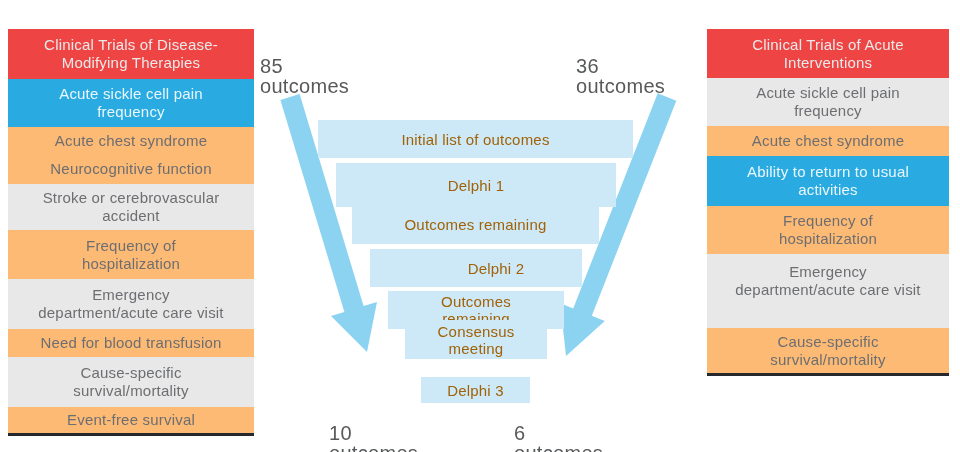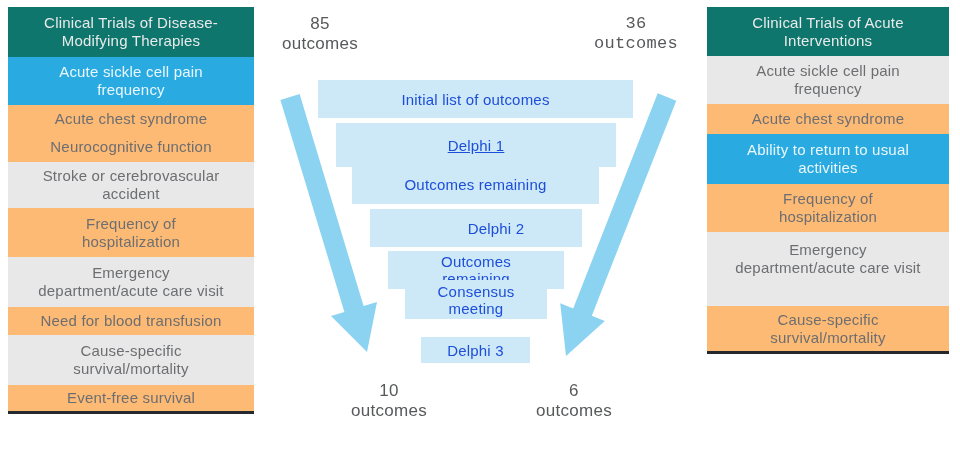--- a/index.html
+++ b/index.html
@@ -11,37 +11,37 @@
   }
   .col{position:absolute;top:7px;border-bottom:3px solid #25282C;box-sizing:border-box;}
   #left-col{left:8px;width:246px;}
   #right-col{left:707px;width:242px;}
   .row{
     display:flex;align-items:center;justify-content:center;
     text-align:center;font-size:15px;line-height:18px;
     padding:0 3px;box-sizing:border-box;
     color:#6D6E71;white-space:pre-line;letter-spacing:.2px;
   }
-  .row.dark{background:#0f766e;color:#E9EAEA;}
+  .row.dark{background:#ef4444;color:#E9EAEA;margin-top:22px;}
   .row.blue{background:#29ABE2;color:#EAF7FD;}
   .row.gray{background:#E8E8E8;}
   .row.white{background:#fdba74;}
   .pb20{padding-bottom:20px;}
   .h50{height:50px}.h49{height:49px}.h48{height:48px}.h46{height:46px}
   .h45{height:45px}.h74{height:74px}.h30{height:30px}.h28{height:28px}.h27{height:27px}.h26{height:26px}
 
   .funnel-box{
-    position:absolute;background:#CDE9F8;color:#1d4ed8;
+    position:absolute;background:#CDE9F8;color:#a16207;
     display:flex;align-items:center;justify-content:center;
     text-align:center;font-size:15px;line-height:17px;
-    white-space:pre-line;letter-spacing:.2px;box-sizing:border-box;
+    white-space:pre-line;letter-spacing:.2px;box-sizing:border-box;margin-top:40px;
   }
   .count{
-    position:absolute;width:120px;text-align:center;
-    font-size:17px;line-height:20px;color:#58595B;letter-spacing:.3px;
+    position:absolute;width:120px;
+    font-size:20px;line-height:20px;color:#58595B;letter-spacing:.3px;margin-top:42px;
   }
   #arrows{position:absolute;left:0;top:0;pointer-events:none;}
 </style>
 </head>
 <body>
 
 <div class="col" id="left-col">
   <div class="row dark h50">Clinical Trials of Disease-
 Modifying Therapies</div>
   <div class="row blue h48">Acute sickle cell pain
@@ -76,35 +76,35 @@
 survival/mortality</div>
 </div>
 
 <svg id="arrows" width="960" height="452" viewBox="0 0 960 452">
   <polygon fill="#8CD3F1" points="280.4,99.9 299.6,94.1 363.6,306.1 377,302.1 367,352 331,315.9 344.4,311.9"></polygon>
   <polygon fill="#8CD3F1" points="657.7,93.3 676.3,100.7 591.8,315.8 604.8,320.9 566,356 560.2,303.3 573.2,308.4"></polygon>
 </svg>
 
 <div>
   <div class="funnel-box" style="left:318px;top:80px;width:315px;height:38px;">Initial list of outcomes</div>
-  <div class="funnel-box" style="left:336px;top:123px;width:280px;height:44px;text-decoration:underline;">Delphi 1</div>
+  <div class="funnel-box" style="left:336px;top:123px;width:280px;height:44px;">Delphi 1</div>
   <div class="funnel-box" style="left:352px;top:165px;width:247px;height:39px;">Outcomes remaining</div>
   <div class="funnel-box" style="left:370px;top:209px;width:212px;height:38px;padding-left:40px;">Delphi 2</div>
   <div class="funnel-box" style="left:388px;top:251px;width:176px;height:38px;">Outcomes
 remaining</div>
   <div class="funnel-box" style="left:405px;top:280px;width:142px;height:39px;">Consensus
 meeting</div>
   <div class="funnel-box" style="left:421px;top:337px;width:109px;height:26px;">Delphi 3</div>
 </div>
 
 <div class="count" style="left:260px;top:14px;">
   <div>85</div>
   <div>outcomes</div>
 </div>
-<div class="count" style="left:576px;top:14px;font-family:Liberation Mono, monospace;">
+<div class="count" style="left:576px;top:14px;">
   <div>36</div>
   <div>outcomes</div>
 </div>
 <div class="count" style="left:329px;top:381px;">
   <div>10</div>
   <div>outcomes</div>
 </div>
 <div class="count" style="left:514px;top:381px;">
   <div>6</div>
   <div>outcomes</div>

